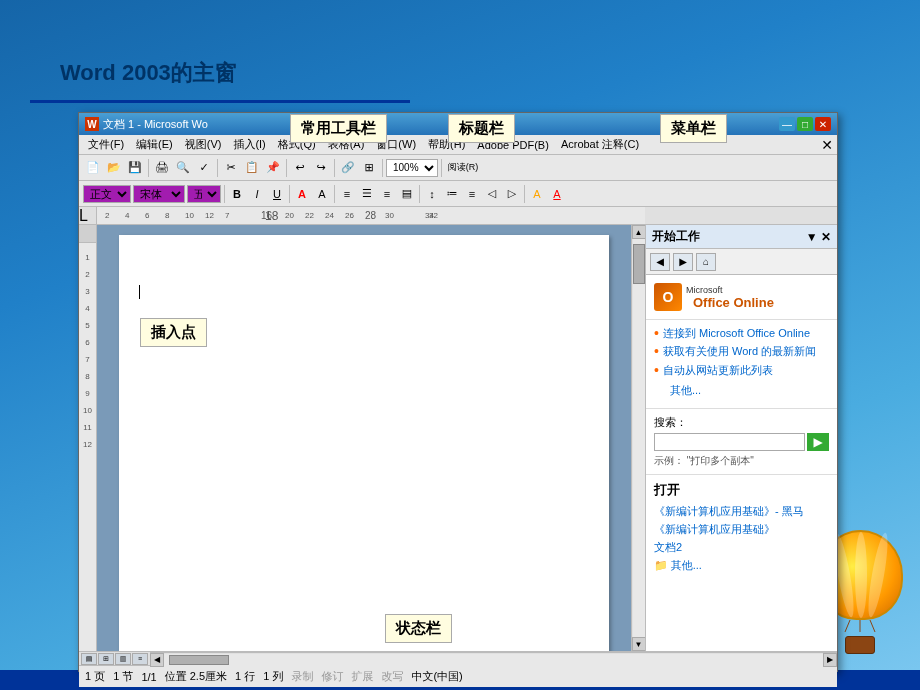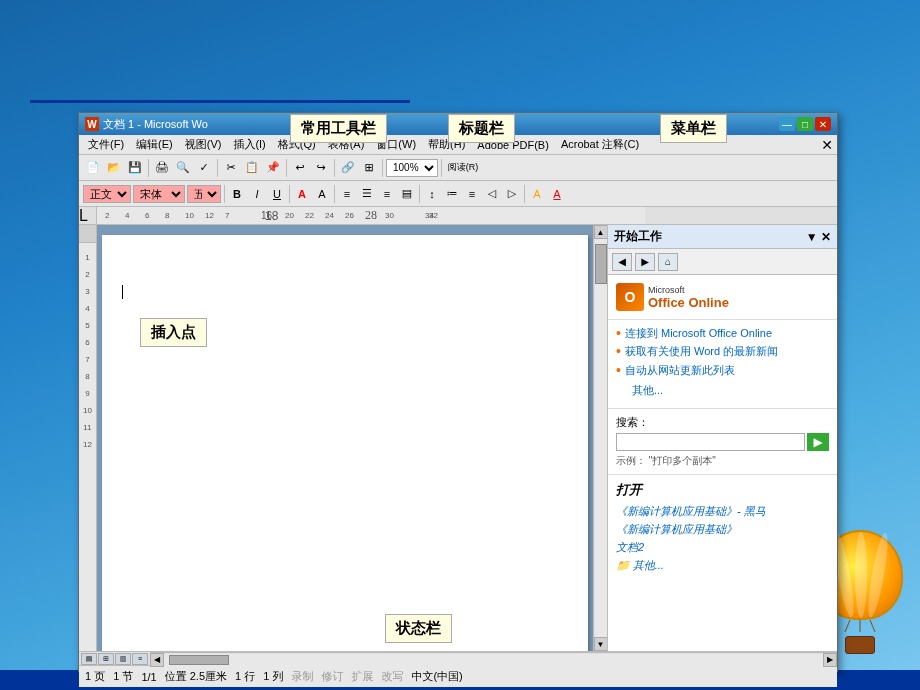--- a/index.html
+++ b/index.html
@@ -182,21 +182,21 @@
       display: flex;
       align-items: center;
       padding: 0 4px;
       gap: 2px;
       font-size: 11px;
     }
     .fmt-select {
       height: 18px;
       font-size: 11px;
       border: 1px solid #aaa;
-      background: #fca5a5;
+      background: #a21caf;
       padding: 0 2px;
     }
     .fmt-btn {
       width: 18px;
       height: 18px;
       display: flex;
       align-items: center;
       justify-content: center;
       font-size: 11px;
       cursor: pointer;
@@ -257,21 +257,21 @@
       display: inline-block;
       width: 1px;
       height: 14px;
       background: black;
       vertical-align: text-bottom;
       margin-top: 30px;
     }
 
     
     .side-panel {
-      width: 230px;
+      width: 192px;
       background: white;
       border-left: 1px solid #bbb;
       display: flex;
       flex-direction: column;
       font-size: 11px;
     }
     .panel-header {
       height: 24px;
       background: #dce8f5;
       border-bottom: 1px solid #bbb;
@@ -366,21 +366,20 @@
       align-items: center;
       justify-content: center;
     }
     .search-example {
       font-size: 10px;
       color: #555;
       margin-top: 3px;
     }
     .panel-open {
       padding: 6px 8px;
-      font-style: italic;
     }
     .open-title {
       font-size: 13px;
       font-weight: bold;
       margin-bottom: 5px;
     }
     .open-link {
       color: #0066cc;
       font-size: 11px;
       cursor: pointer;
@@ -536,20 +535,21 @@
       width: 100%;
       height: 20px;
       background: #003399;
     }
   </style>
 </head>
 <body>
 
 <div class="slide-bg">
 
+  <div class="slide-subtitle">Word 2003的主窗</div>
   <div class="title-underline"></div>
 
   <div class="callout" style="top: 114px; left: 448px;">
     <span>标题栏</span>
   </div>
 
   <svg style="position:absolute;top:110px;left:430px;z-index:20;pointer-events:none;" width="80" height="35">
     <line x1="30" y1="32" x2="30" y2="50" stroke="#555" stroke-width="1.5" marker-end="url(#arr)"></line>
   </svg>
 
@@ -664,21 +664,21 @@
         <span style="position:absolute;left:68px;font-size:8px;">8</span>
         <span style="position:absolute;left:88px;font-size:8px;">10</span>
         <span style="position:absolute;left:108px;font-size:8px;">12</span>
         <span style="position:absolute;left:128px;font-size:8px;">7</span>
         <span style="position:absolute;left:164px;font-size:10px;">16</span>
         <span style="position:absolute;left:168px;font-size:12px;">18</span>
         <span style="position:absolute;left:188px;font-size:8px;">20</span>
         <span style="position:absolute;left:208px;font-size:8px;">22</span>
         <span style="position:absolute;left:228px;font-size:8px;">24</span>
         <span style="position:absolute;left:248px;font-size:8px;">26</span>
-        <span style="position:absolute;left:268px;font-size:12px;font-family:Liberation Serif, serif;">28</span>
+        <span style="position:absolute;left:268px;font-size:10px;">28</span>
         <span style="position:absolute;left:288px;font-size:8px;">30</span>
         <span style="position:absolute;left:308px;font-size:8px;margin-left:24px;">32</span>
         <span style="position:absolute;left:328px;font-size:8px;">34</span>
       </div>
       <div style="width:192px;"></div>
     </div>
 
     <div class="content-area">
 
       <div class="left-ruler">
@@ -722,21 +722,21 @@
           <div class="nav-btn">◀</div>
           <div class="nav-btn">▶</div>
           <div class="nav-btn">⌂</div>
         </div>
 
         <div class="panel-logo">
           <div style="display:flex;align-items:center;gap:4px;">
             <div style="width:28px;height:28px;background:linear-gradient(135deg,#cc5500,#ff8800);border-radius:3px;display:flex;align-items:center;justify-content:center;color:white;font-size:14px;font-weight:bold;">O</div>
             <div>
               <div style="font-size:9px;color:#333;">Microsoft</div>
-              <div style="font-size:13px;font-weight:bold;color:#cc5500;">Office Online</div>
+              <div style="font-size:13px;font-weight:bold;color:#cc5500;margin-left:7px;">Office Online</div>
             </div>
           </div>
         </div>
 
         <div class="panel-links">
           <div class="panel-link">
             <span class="panel-link-dot">•</span>
             <span>连接到 Microsoft Office Online</span>
           </div>
           <div class="panel-link">

